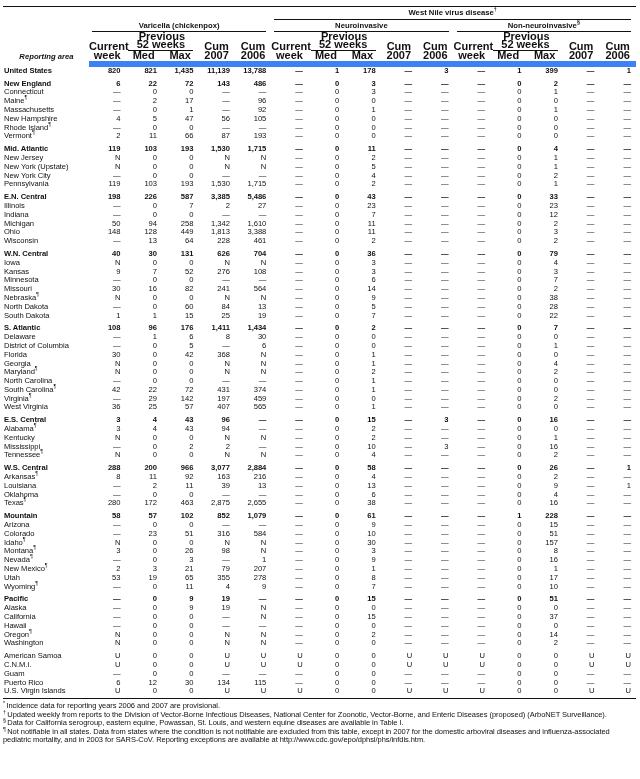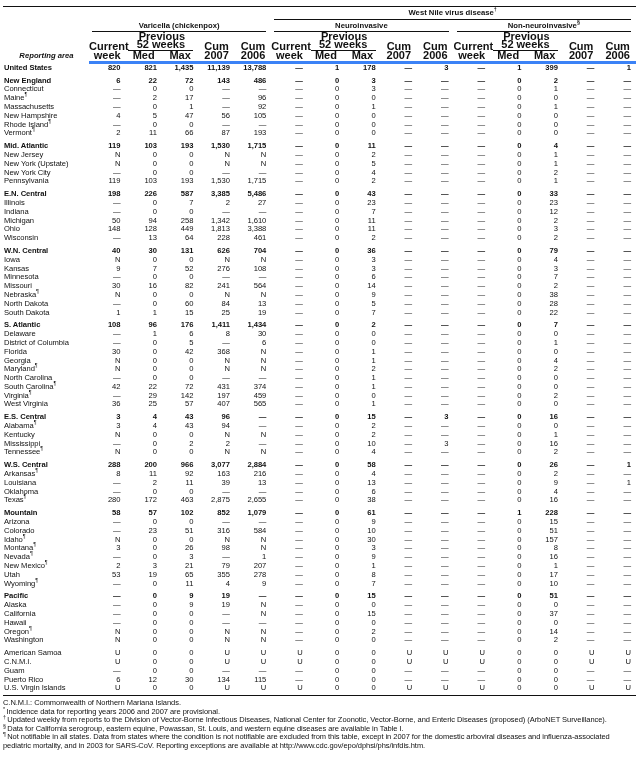--- a/index.html
+++ b/index.html
@@ -9,21 +9,21 @@
   .title{font-size:10.6px;line-height:12.8px;font-weight:bold;letter-spacing:-0.1px;}
   .title .cont{font-style:italic;}
   table{border-collapse:collapse;table-layout:fixed;width:633px;margin-top:3px;border-top:1px solid #111;}
   col.area-col{width:86px;}
   th{font-size:7.7px;font-weight:bold;padding:0;vertical-align:bottom;text-align:center;line-height:8.6px;}
   th.area{text-align:center;vertical-align:bottom;padding-bottom:2px;padding-left:1px;font-style:italic;}
   .uline{border-bottom:1px solid #111;padding-bottom:1px;margin:0 5px 0 3px;}
   th.over{padding-top:2px;}
   tr.grow th{padding-top:2px;}
   tr.small th{font-size:11px;line-height:8.2px;}
-  tr.lasth th{border-bottom:3px solid #3b82f6;padding-bottom:2px;}
+  tr.lasth th{border-bottom:6px solid #3b82f6;padding-bottom:2px;}
   td{font-size:7.6px;line-height:8.8px;padding:0 5px 0 0;text-align:right;vertical-align:bottom;
      white-space:nowrap;letter-spacing:-0.05px;}
   td.label{text-align:left;padding:0 0 0 1px;}
   tr.bold td{font-weight:bold;}
   tr.gap td{padding-top:4px;}
   tbody tr:last-child td{padding-bottom:2px;}
   tbody{border-bottom:1px solid #111;}
   sup{font-size:5.3px;vertical-align:super;line-height:0;}
   .footnotes{margin-top:3px;font-size:7.5px;line-height:8.5px;letter-spacing:-0.05px;}
   .footnotes .fn{white-space:pre-wrap;}
@@ -1327,19 +1327,18 @@
           <td>U</td>
           <td>0</td>
           <td>0</td>
           <td>U</td>
           <td>U</td>
         </tr>
       </tbody>
   </table>
 
   <div class="footnotes">
-      <div class="fn">C.N.M.I.: Commonwealth of Northern Mariana Islands.</div>
       <div class="fn"><sup>* </sup>Incidence data for reporting years 2006 and 2007 are provisional.</div>
       <div class="fn"><sup>† </sup>Updated weekly from reports to the Division of Vector-Borne Infectious Diseases, National Center for Zoonotic, Vector-Borne, and Enteric Diseases (proposed) (ArboNET Surveillance).</div>
       <div class="fn"><sup>§ </sup>Data for California serogroup, eastern equine, Powassan, St. Louis, and western equine diseases are available in Table I.</div>
       <div class="fn"><sup>¶ </sup>Not notifiable in all states. Data from states where the condition is not notifiable are excluded from this table, except in 2007 for the domestic arboviral diseases and influenza-associated pediatric mortality, and in 2003 for SARS-CoV. Reporting exceptions are available at http://www.cdc.gov/epo/dphsi/phs/infdis.htm.</div>
     </div>
 </div>
 
 </body></html>

